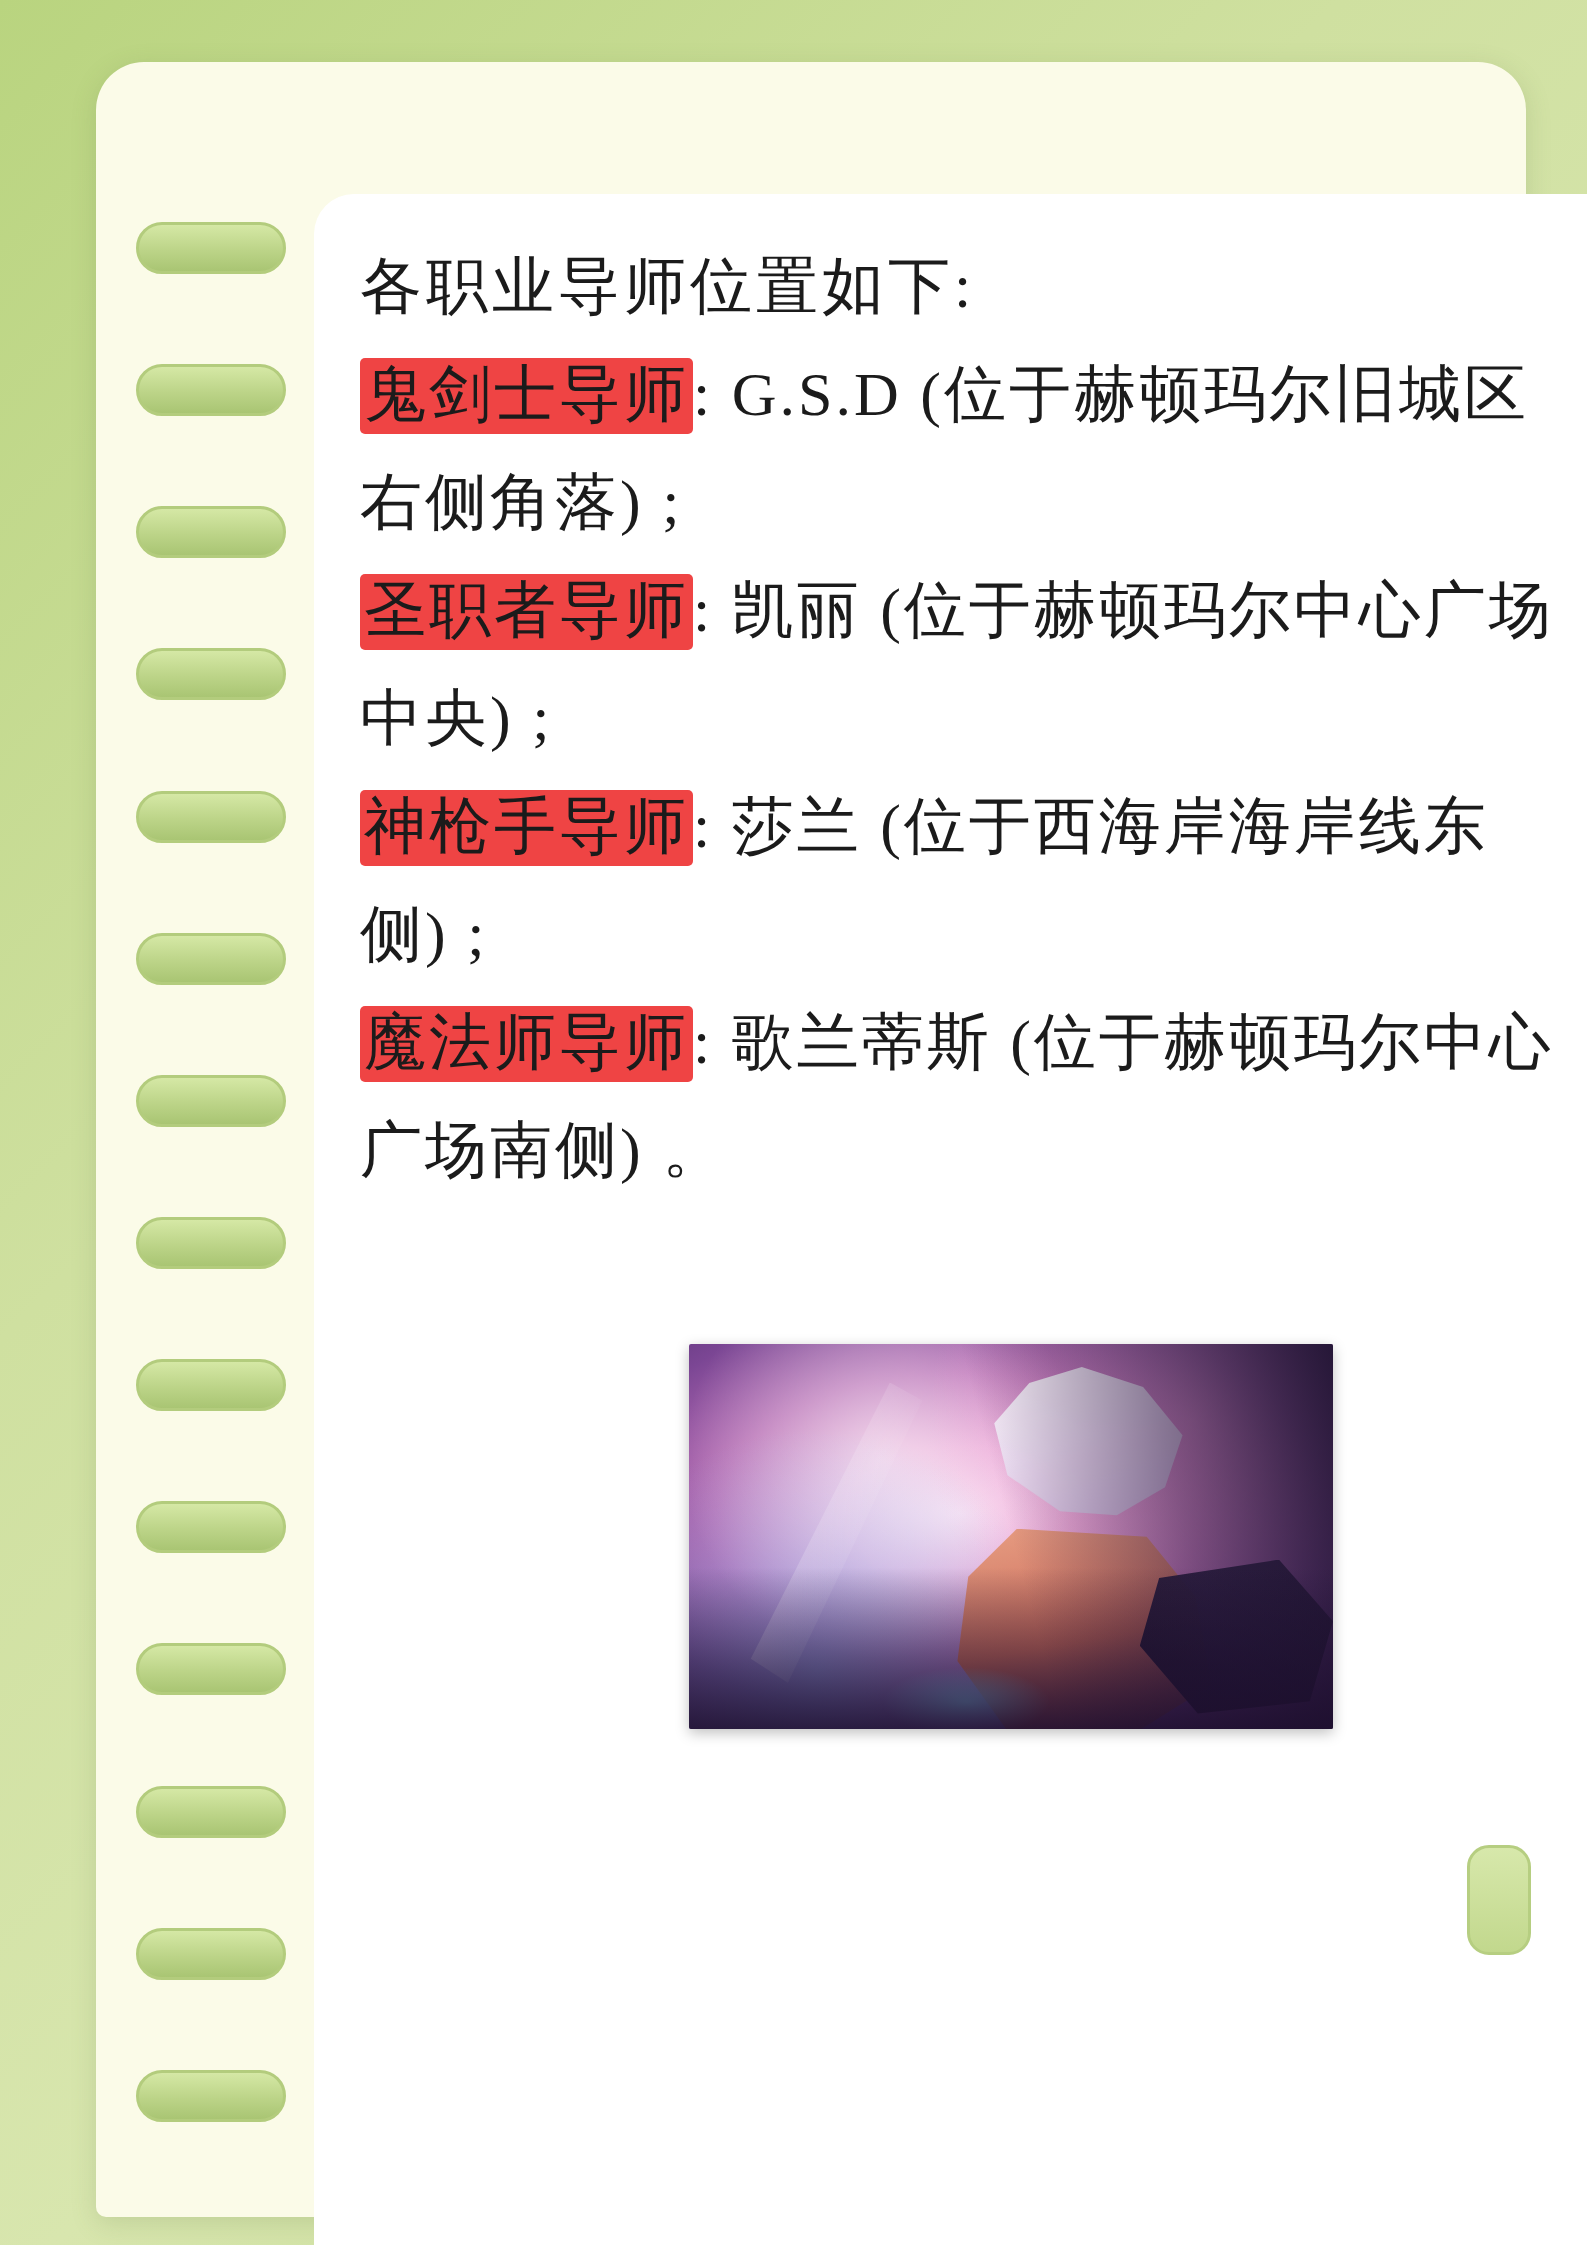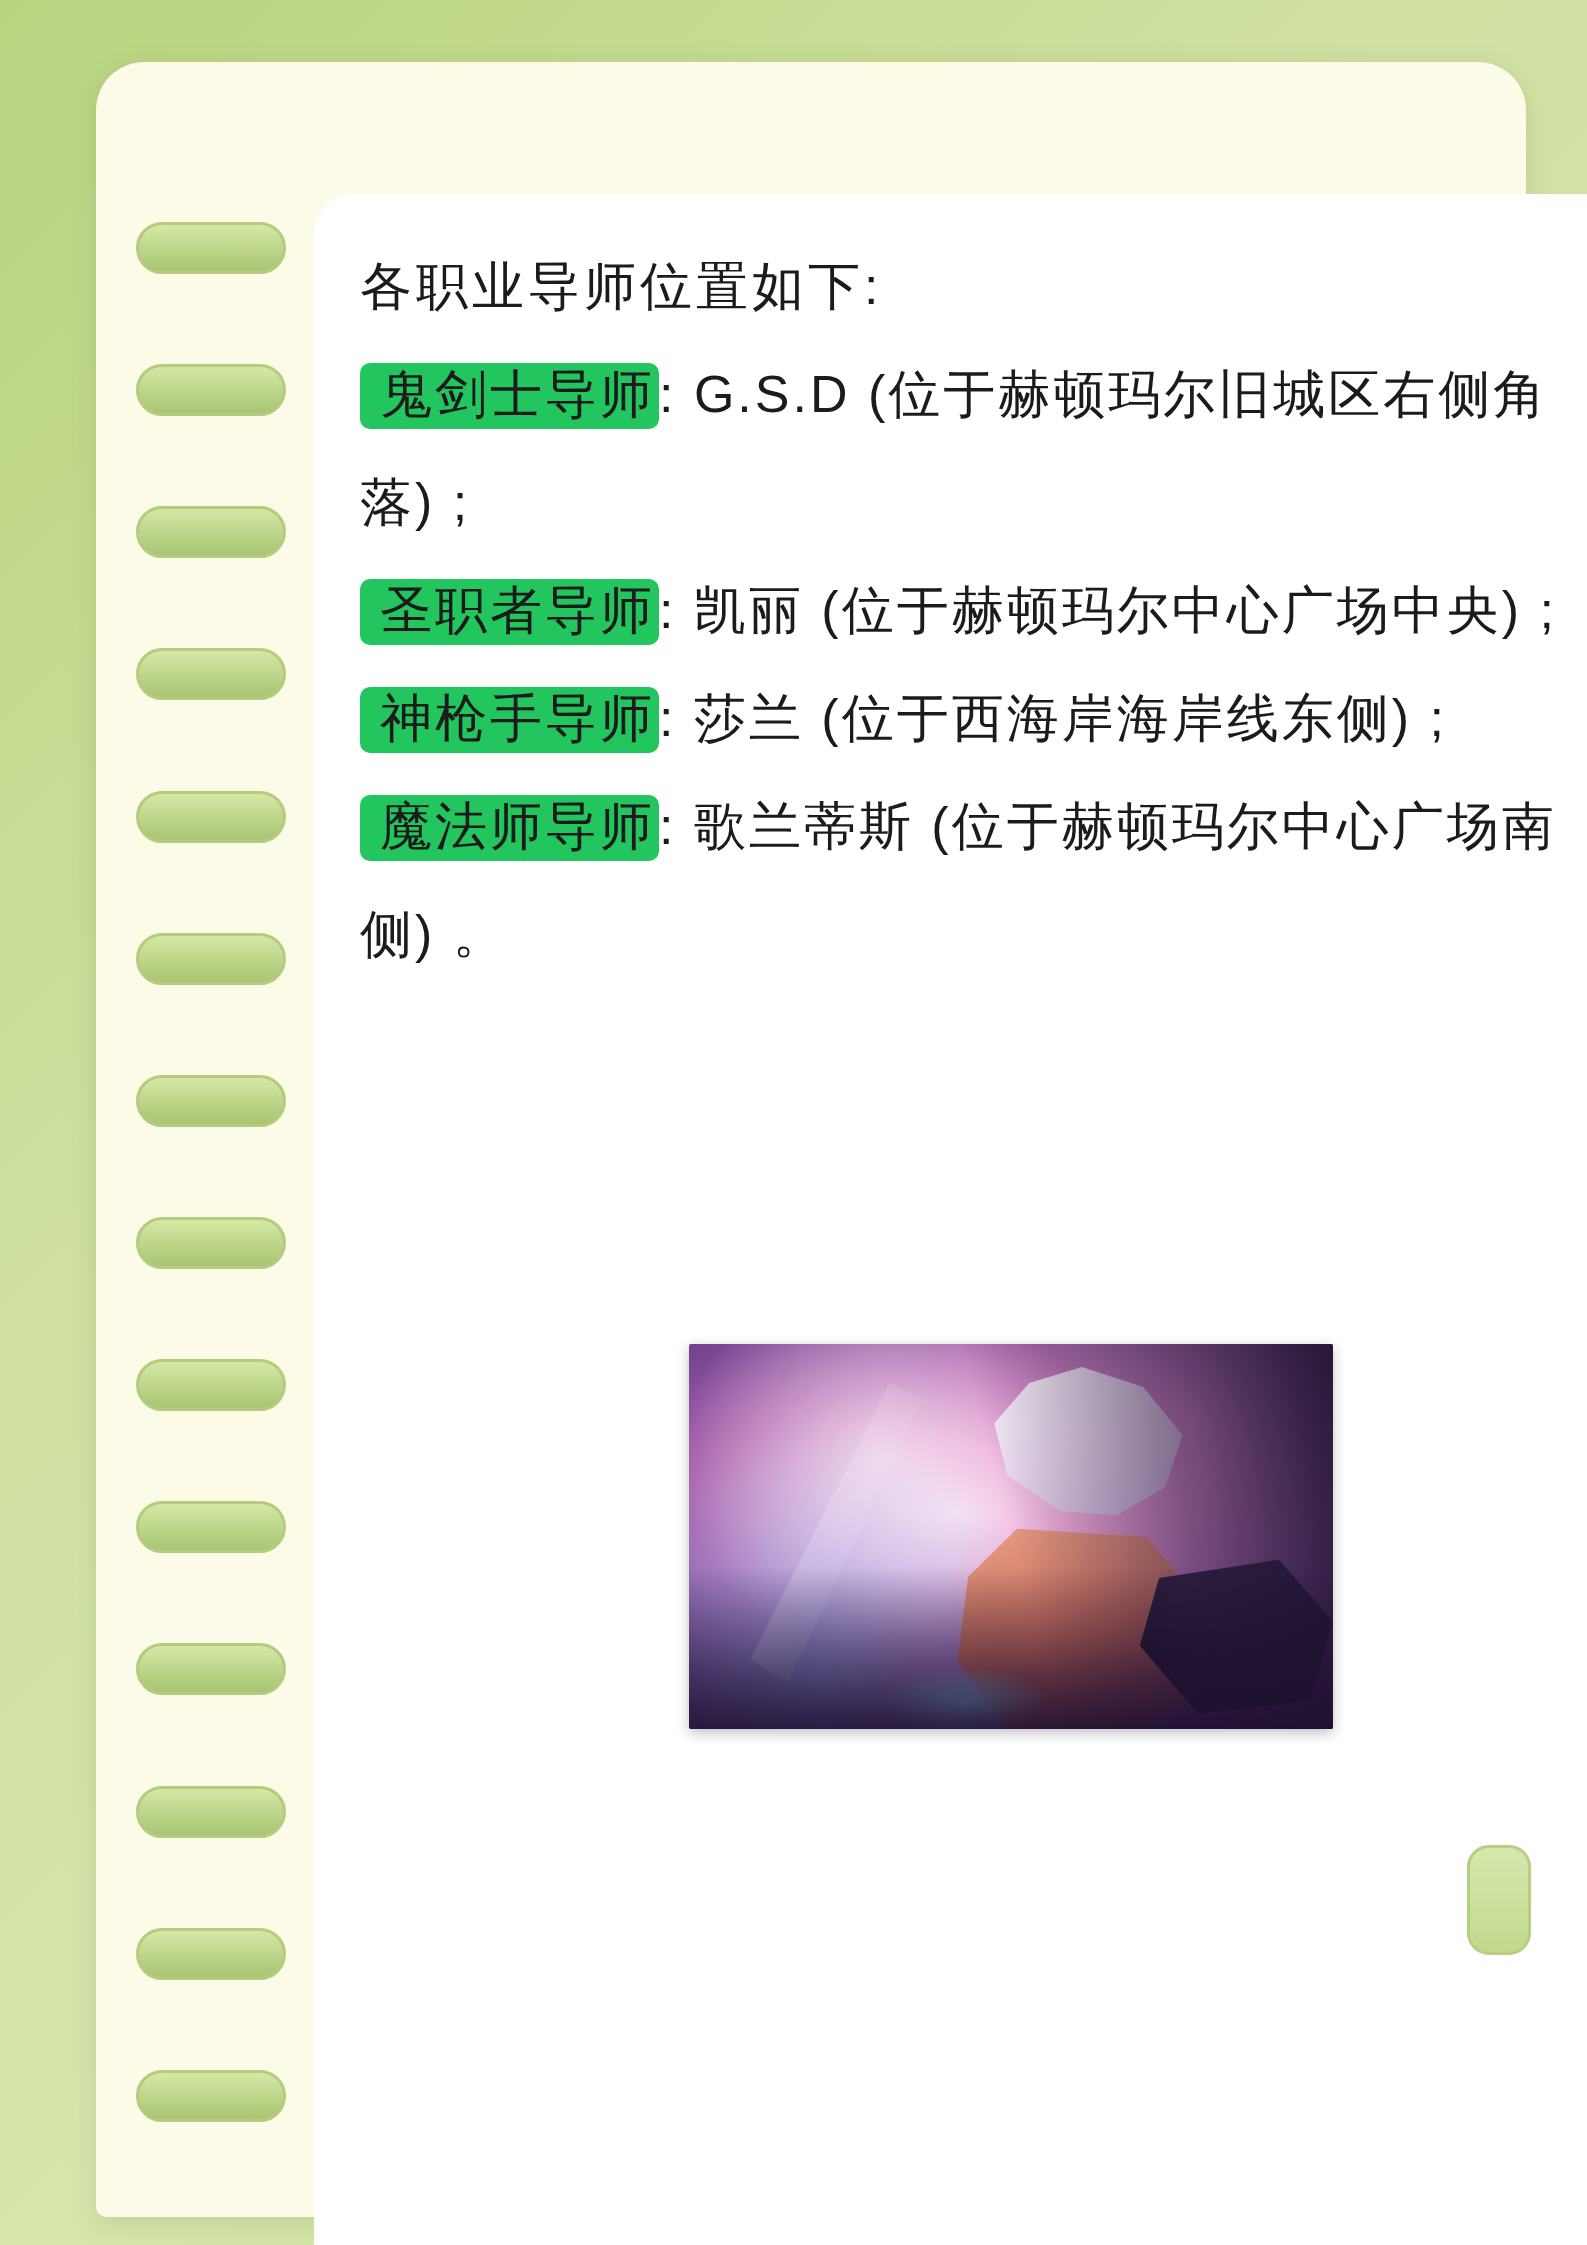--- a/index.html
+++ b/index.html
@@ -82,32 +82,32 @@
   }
 
   
   .content {
     position: absolute;
     left: 46px;
     top: 38px;
     width: 1210px;
   }
   .line {
-    font-family: Liberation Sans, sans-serif;
-    font-size: 52px;
+    font-family: Liberation Serif, serif;
+    font-size: 62px;
     line-height: 108px;
     color: #1b1b1b;
     letter-spacing: 3px;
     white-space: pre-wrap;
     word-break: break-all;
   }
   .hl {
-    background: #22c55e;
-    padding: 2px 4px 6px 20px;
-    border-radius: 10px;
+    background: #ef4444;
+    padding: 2px 4px 6px 4px;
+    border-radius: 5px;
   }
   .ln-title {
     letter-spacing: 4px;
   }
 
   
   .artwork {
     position: absolute;
     left: 375px;
     top: 1150px;

